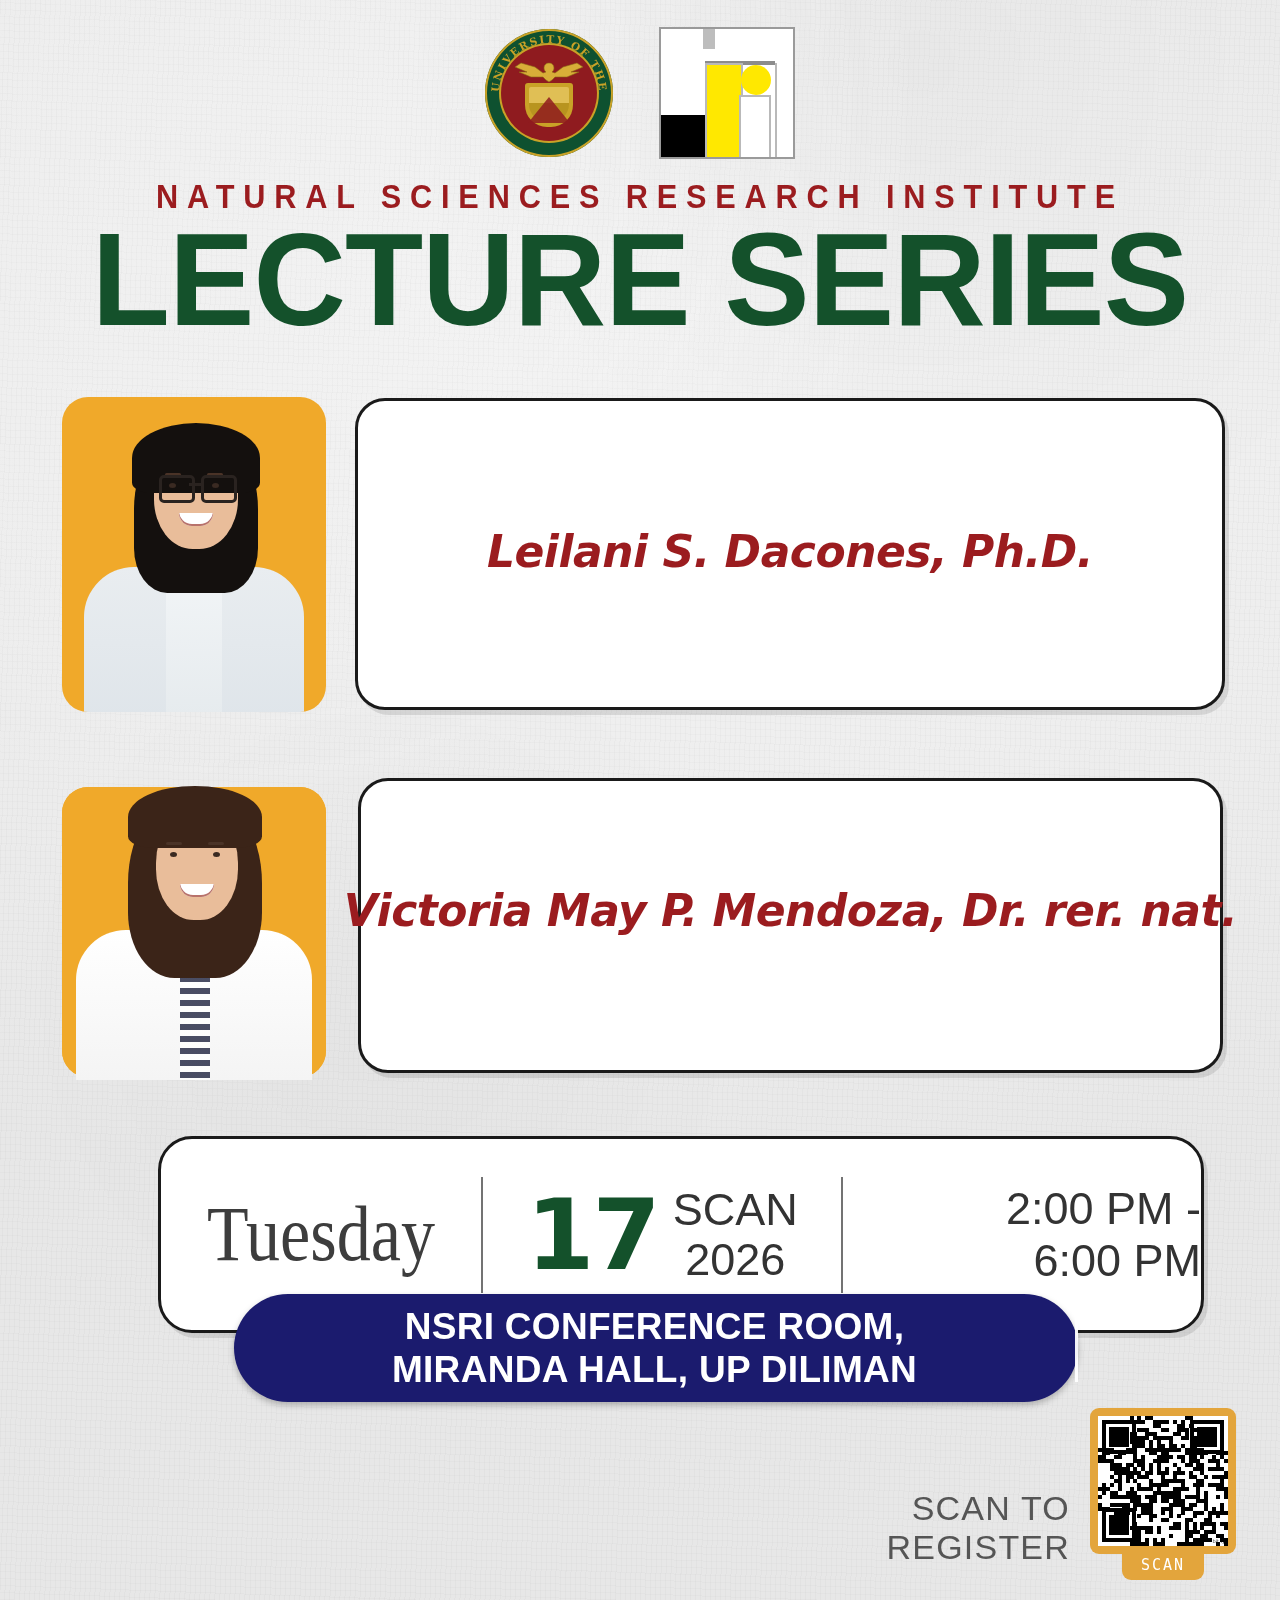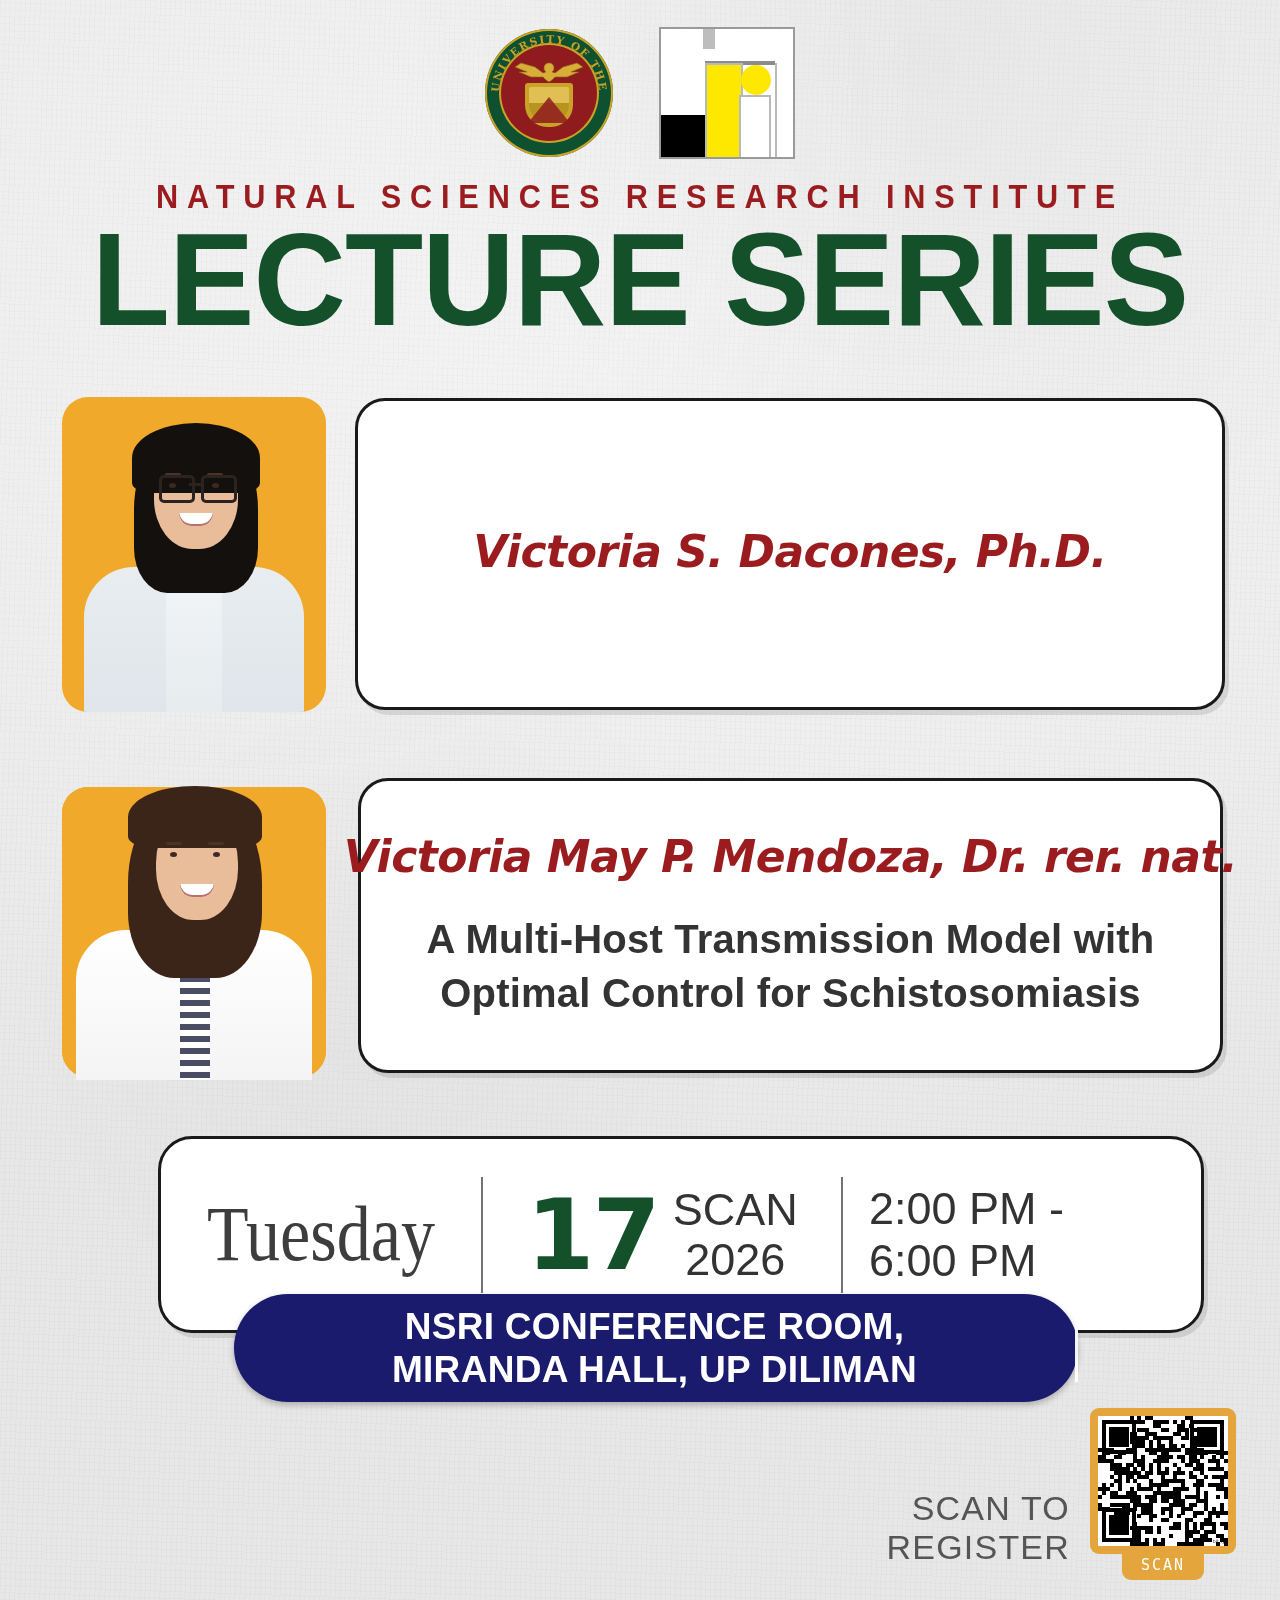--- a/index.html
+++ b/index.html
@@ -132,21 +132,21 @@
   #day-num{
     font-family:"DejaVu Sans","Liberation Sans",sans-serif;
     font-weight:bold;font-size:98px;color:#14512b;line-height:1;letter-spacing:-2px;
   }
   #month-year{
     font-family:"Liberation Sans",sans-serif;font-size:45px;line-height:50px;
     color:#333;text-align:center;
   }
   #month-year .yr{display:block;}
   #time-block{
-    width:332px;text-align:left;
+    width:332px;text-align:right;
     font-family:"Liberation Sans",sans-serif;font-size:45px;line-height:52px;color:#333;margin-left:26px;
   }
 
   
   #venue-pill{
     position:absolute;left:234px;top:1294px;width:844px;height:108px;
     background:#1b1b6e;border-radius:54px;
     display:flex;align-items:center;box-sizing:border-box;
     box-shadow:0 3px 6px rgba(0,0,0,.25);
   }
@@ -249,21 +249,21 @@
         <div class="p-eye" style="left:150px;top:86px;"></div>
         <div class="p-glass" style="left:97px;top:78px;width:30px;height:22px;"></div>
         <div class="p-glass" style="left:139px;top:78px;width:30px;height:22px;"></div>
         <div class="p-glassbridge" style="left:127px;top:86px;width:12px;"></div>
         <div class="p-mouth" style="left:117px;top:116px;"></div>
       </div>
     </div>
   </div>
 
   <div class="info-card" style="left:355px;top:398px;width:870px;height:312px;">
-    <div class="speaker-name" style="font-size:44px;margin-bottom:6px;">Victoria S. Dacones, Ph.D.</div>
+    <div class="speaker-name" style="font-size:44px;margin-bottom:6px;">Leilani S. Dacones, Ph.D.</div>
   </div>
 
   <div class="photo-card" style="left:62px;top:787px;width:264px;height:290px;overflow:visible;">
     <div class="pc-inner" style="background:#f0a92a;border-radius:26px;"></div>
     <div class="headshot" style="top:-55px;width:264px;height:345px;">
       <div class="p-body" style="left:14px;top:198px;width:236px;height:150px;
            background:linear-gradient(180deg,#ffffff 0%,#f4f4f4 100%);"></div>
       <div style="position:absolute;left:118px;top:208px;width:30px;height:140px;
            background:repeating-linear-gradient(180deg,#2b2f4a 0 6px,#ffffff 6px 12px);opacity:.85;"></div>
       <div class="p-neck" style="left:112px;top:176px;width:42px;height:40px;"></div>
@@ -275,21 +275,20 @@
       <div class="p-brow" style="left:104px;top:110px;"></div>
       <div class="p-brow" style="left:146px;top:110px;"></div>
       <div class="p-eye" style="left:108px;top:120px;"></div>
       <div class="p-eye" style="left:151px;top:120px;"></div>
       <div class="p-mouth" style="left:118px;top:152px;"></div>
     </div>
   </div>
 
   <div class="info-card" style="left:358px;top:778px;width:865px;height:295px;">
     <div class="speaker-name" style="font-size:44px;margin-bottom:30px;">Victoria May P. Mendoza, Dr. rer. nat.</div>
-    <div class="talk-title" style="font-size:40px;line-height:54px;letter-spacing:.2px;">A Multi-Host Transmission Model with Optimal Control for Schistosomiasis</div>
   </div>
 
   <div id="date-card">
     <div id="weekday">Tuesday</div>
     <div class="vdiv"></div>
     <div id="date-mid">
       <div id="day-num">17</div>
       <div id="month-year">
         <span>SCAN</span>
         <span class="yr">2026</span>

